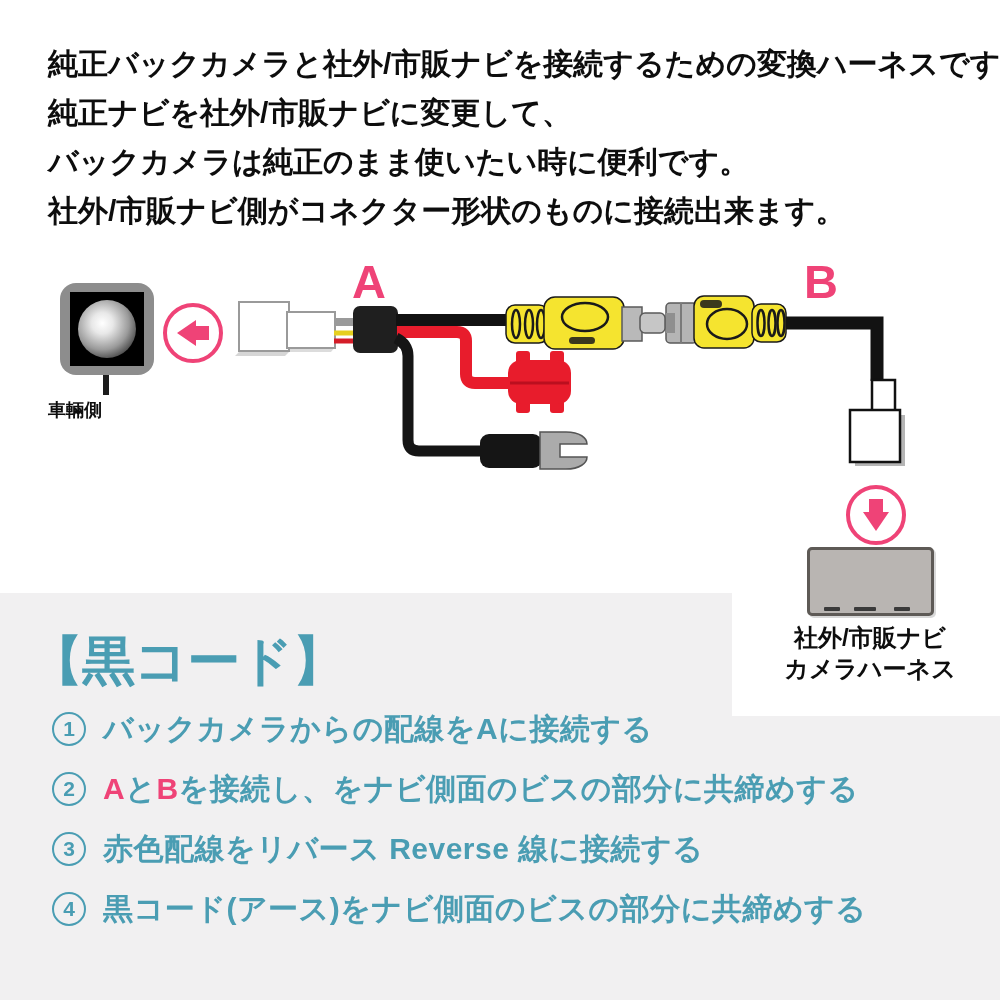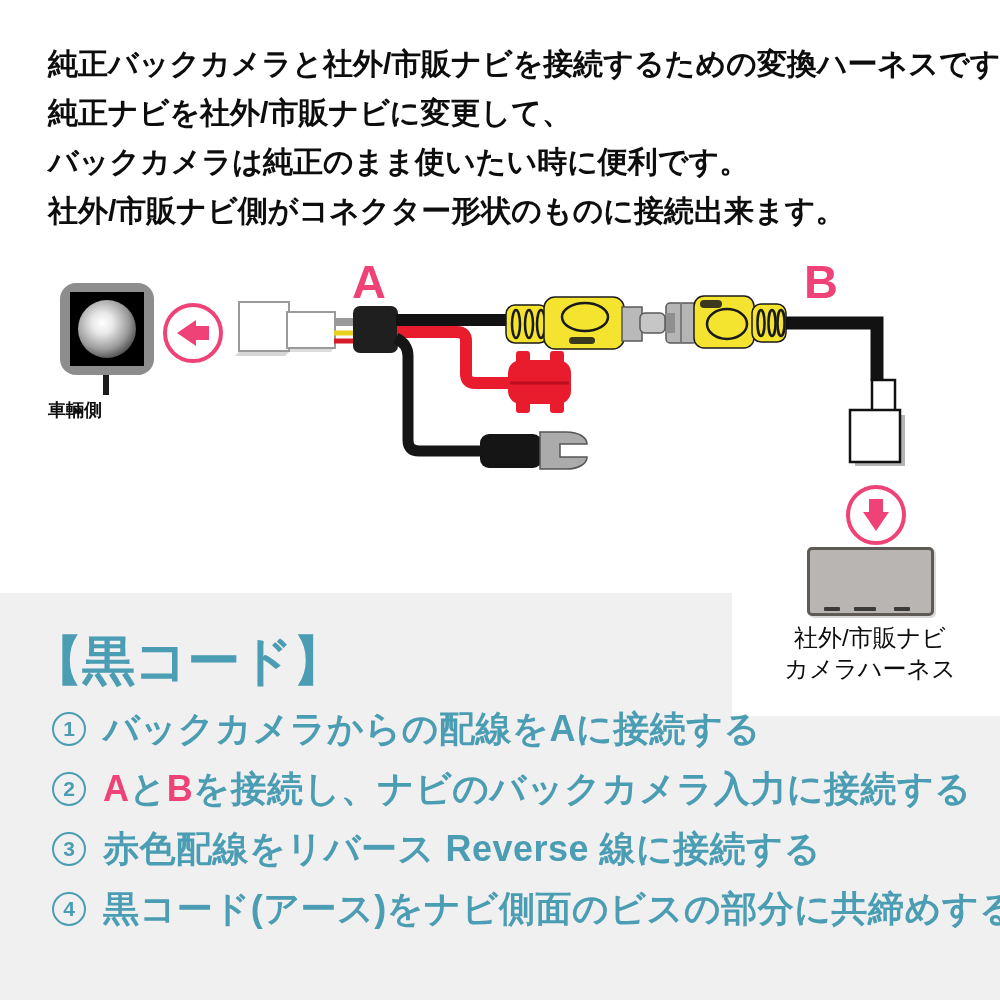--- a/index.html
+++ b/index.html
@@ -79,41 +79,41 @@
     border:3px solid #5e5a56;border-radius:5px;
     box-shadow:2px 2px 0 rgba(0,0,0,0.15);
   }
   .nav-box .dash{position:absolute;bottom:2px;height:4px;background:#3a3a3a;border-radius:1px;}
   .nav-box .d1{left:14px;width:16px;}
   .nav-box .d2{left:44px;width:22px;}
   .nav-box .d3{left:84px;width:16px;}
 
   .nav-caption{
     left:740px;top:622px;width:260px;text-align:center;
-    font-size:24px;font-weight:normal;line-height:31px;color:#0d0d0d;white-space:nowrap;
+    font-size:24px;font-weight:bold;line-height:31px;color:#0d0d0d;white-space:nowrap;
   }
 
   svg.harness{left:230px;top:250px;width:770px;height:230px;}
 
   
   .install-heading{
     left:30px;top:626px;
     font-size:53px;font-weight:bold;color:var(--teal);
     letter-spacing:-1px;white-space:nowrap;
   }
   .steps{left:52px;top:712px;}
   .step{display:flex;align-items:center;gap:17px;height:34px;margin-bottom:26px;}
   .step-num{
     flex:0 0 auto;width:34px;height:34px;border-radius:50%;
     border:2.5px solid var(--teal);color:var(--teal);
     font-size:21px;font-weight:bold;
     display:flex;align-items:center;justify-content:center;
   }
   .step-text{
-    font-size:36px;font-weight:bold;color:var(--teal);
+    font-size:30px;font-weight:bold;color:var(--teal);
     letter-spacing:0.5px;white-space:nowrap;
   }
   .step-text .accent{color:var(--pink);}
 </style>
 </head>
 <body>
 
 <div class="abs panel"></div>
 <div class="abs panel-notch"></div>
 
@@ -226,21 +226,21 @@
 </div>
 
 <div class="abs install-heading">【黒コード】</div>
 <div class="abs steps">
     <div class="step">
       <span class="step-num">1</span>
       <span class="step-text"><span>バックカメラからの配線をAに接続する</span></span>
     </div>
     <div class="step">
       <span class="step-num">2</span>
-      <span class="step-text"><span class="accent">A</span><span>と</span><span class="accent">B</span><span>を接続し、ナビのバックカメラ入力に接続する</span></span>
+      <span class="step-text"><span class="accent">A</span><span>と</span><span class="accent">B</span><span>を接続し、をナビ側面のビスの部分に共締めする</span></span>
     </div>
     <div class="step">
       <span class="step-num">3</span>
       <span class="step-text"><span>赤色配線をリバース Reverse 線に接続する</span></span>
     </div>
     <div class="step">
       <span class="step-num">4</span>
       <span class="step-text"><span>黒コード(アース)をナビ側面のビスの部分に共締めする</span></span>
     </div>
   </div>

